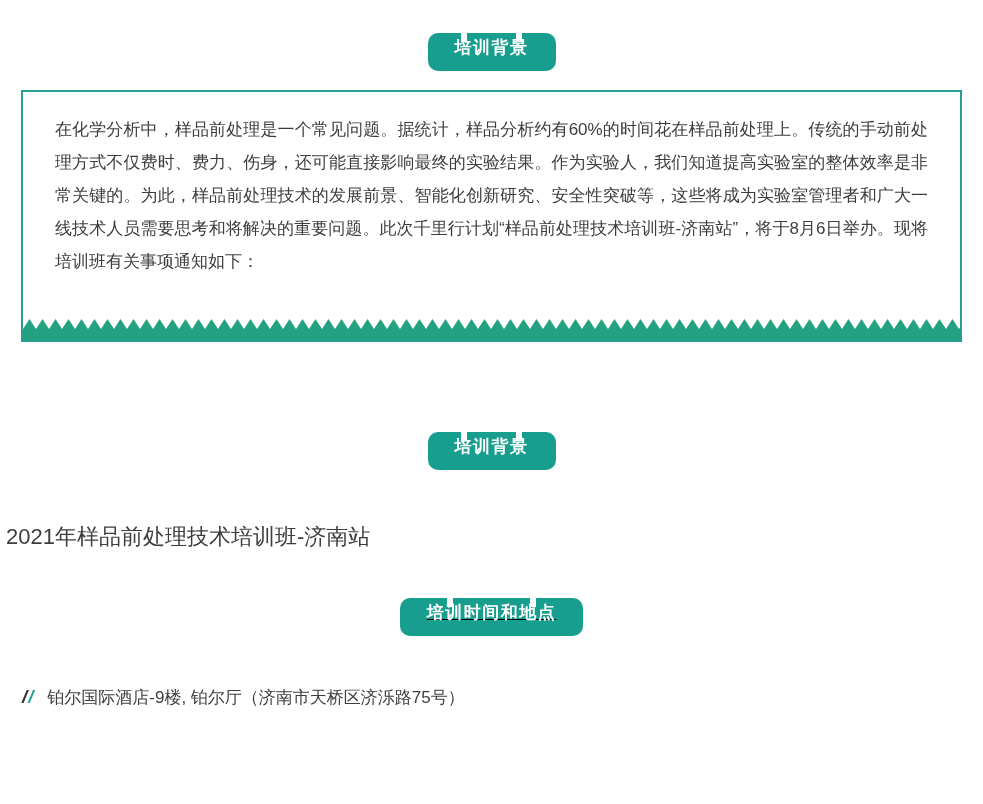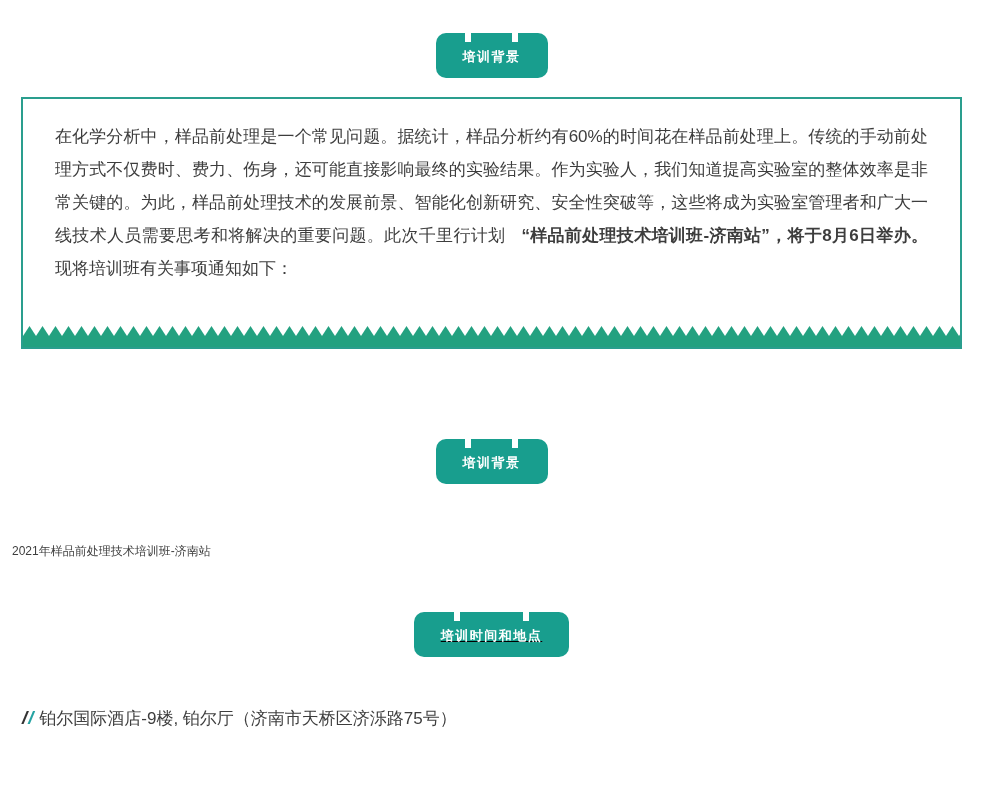--- a/index.html
+++ b/index.html
@@ -11,55 +11,55 @@
     --slash-teal:#26a3a3;
   }
   html,body{margin:0;padding:0;}
   body{
     width:983px;height:804px;background:#ffffff;overflow:hidden;
     font-family:"Liberation Sans","DejaVu Sans",sans-serif;
   }
   .badge-row{display:flex;justify-content:center;}
   .badge{
     position:relative;background:var(--badge-teal);color:#ffffff;
-    font-size:13px;font-weight:700;letter-spacing:1.5px;
-    padding:15px 27px 12px 27px;border-radius:10px;
+    font-size:17px;font-weight:700;letter-spacing:1.5px;
+    padding:3px 27px 12px 27px;border-radius:10px;
   }
   .notch{position:absolute;top:0;width:6px;height:9px;background:#ffffff;}
   .notch-left{left:26%;}
   .notch-right{right:26%;}
 
   .badge-row-1{margin-top:33px;}
   .badge-row-2{margin-top:90px;}
   .badge-row-3{margin-top:50px;text-decoration:underline;}
 
   .content-box{
     box-sizing:border-box;position:relative;
     margin:19px 21px 0 21px;height:252px;
     border:2px solid var(--box-border);
     padding:21px 32px 0 32px;
   }
   .content-box p{
     margin:0;font-size:17px;line-height:33px;text-align:justify;
     color:var(--body-text);
   }
-  .content-box p b{font-weight:700;padding-left:16px;}
+  .content-box p b{font-weight:400;}
   .zigzag{position:absolute;left:0;bottom:0;width:100%;height:21px;display:block;}
   .zigzag pattern path{fill:var(--zigzag-green);}
 
   .theme-title{
-    margin:56px 0 0 12px;font-size:12px;line-height:22px;color:var(--body-text);
+    margin:56px 0 0 6px;font-size:22px;line-height:22px;color:var(--body-text);
   }
 
   .info-list{margin:44px 0 0 22px;}
   .info-line{font-size:17px;line-height:33px;color:var(--body-text);}
   .slashes{font-style:italic;font-weight:700;font-size:19px;letter-spacing:1px;}
   .slash-dark{color:var(--slash-dark);}
   .slash-teal{color:var(--slash-teal);}
-  .info-text{}
+  .info-text{margin-left:8px;}
   .info-text-wide{margin-left:17px;}
 </style>
 </head>
 <body>
 
 <div class="badge-row badge-row-1">
   <div class="badge">
     <span class="notch notch-left"></span>
     <span class="notch notch-right"></span>
     <span>培训背景</span>

